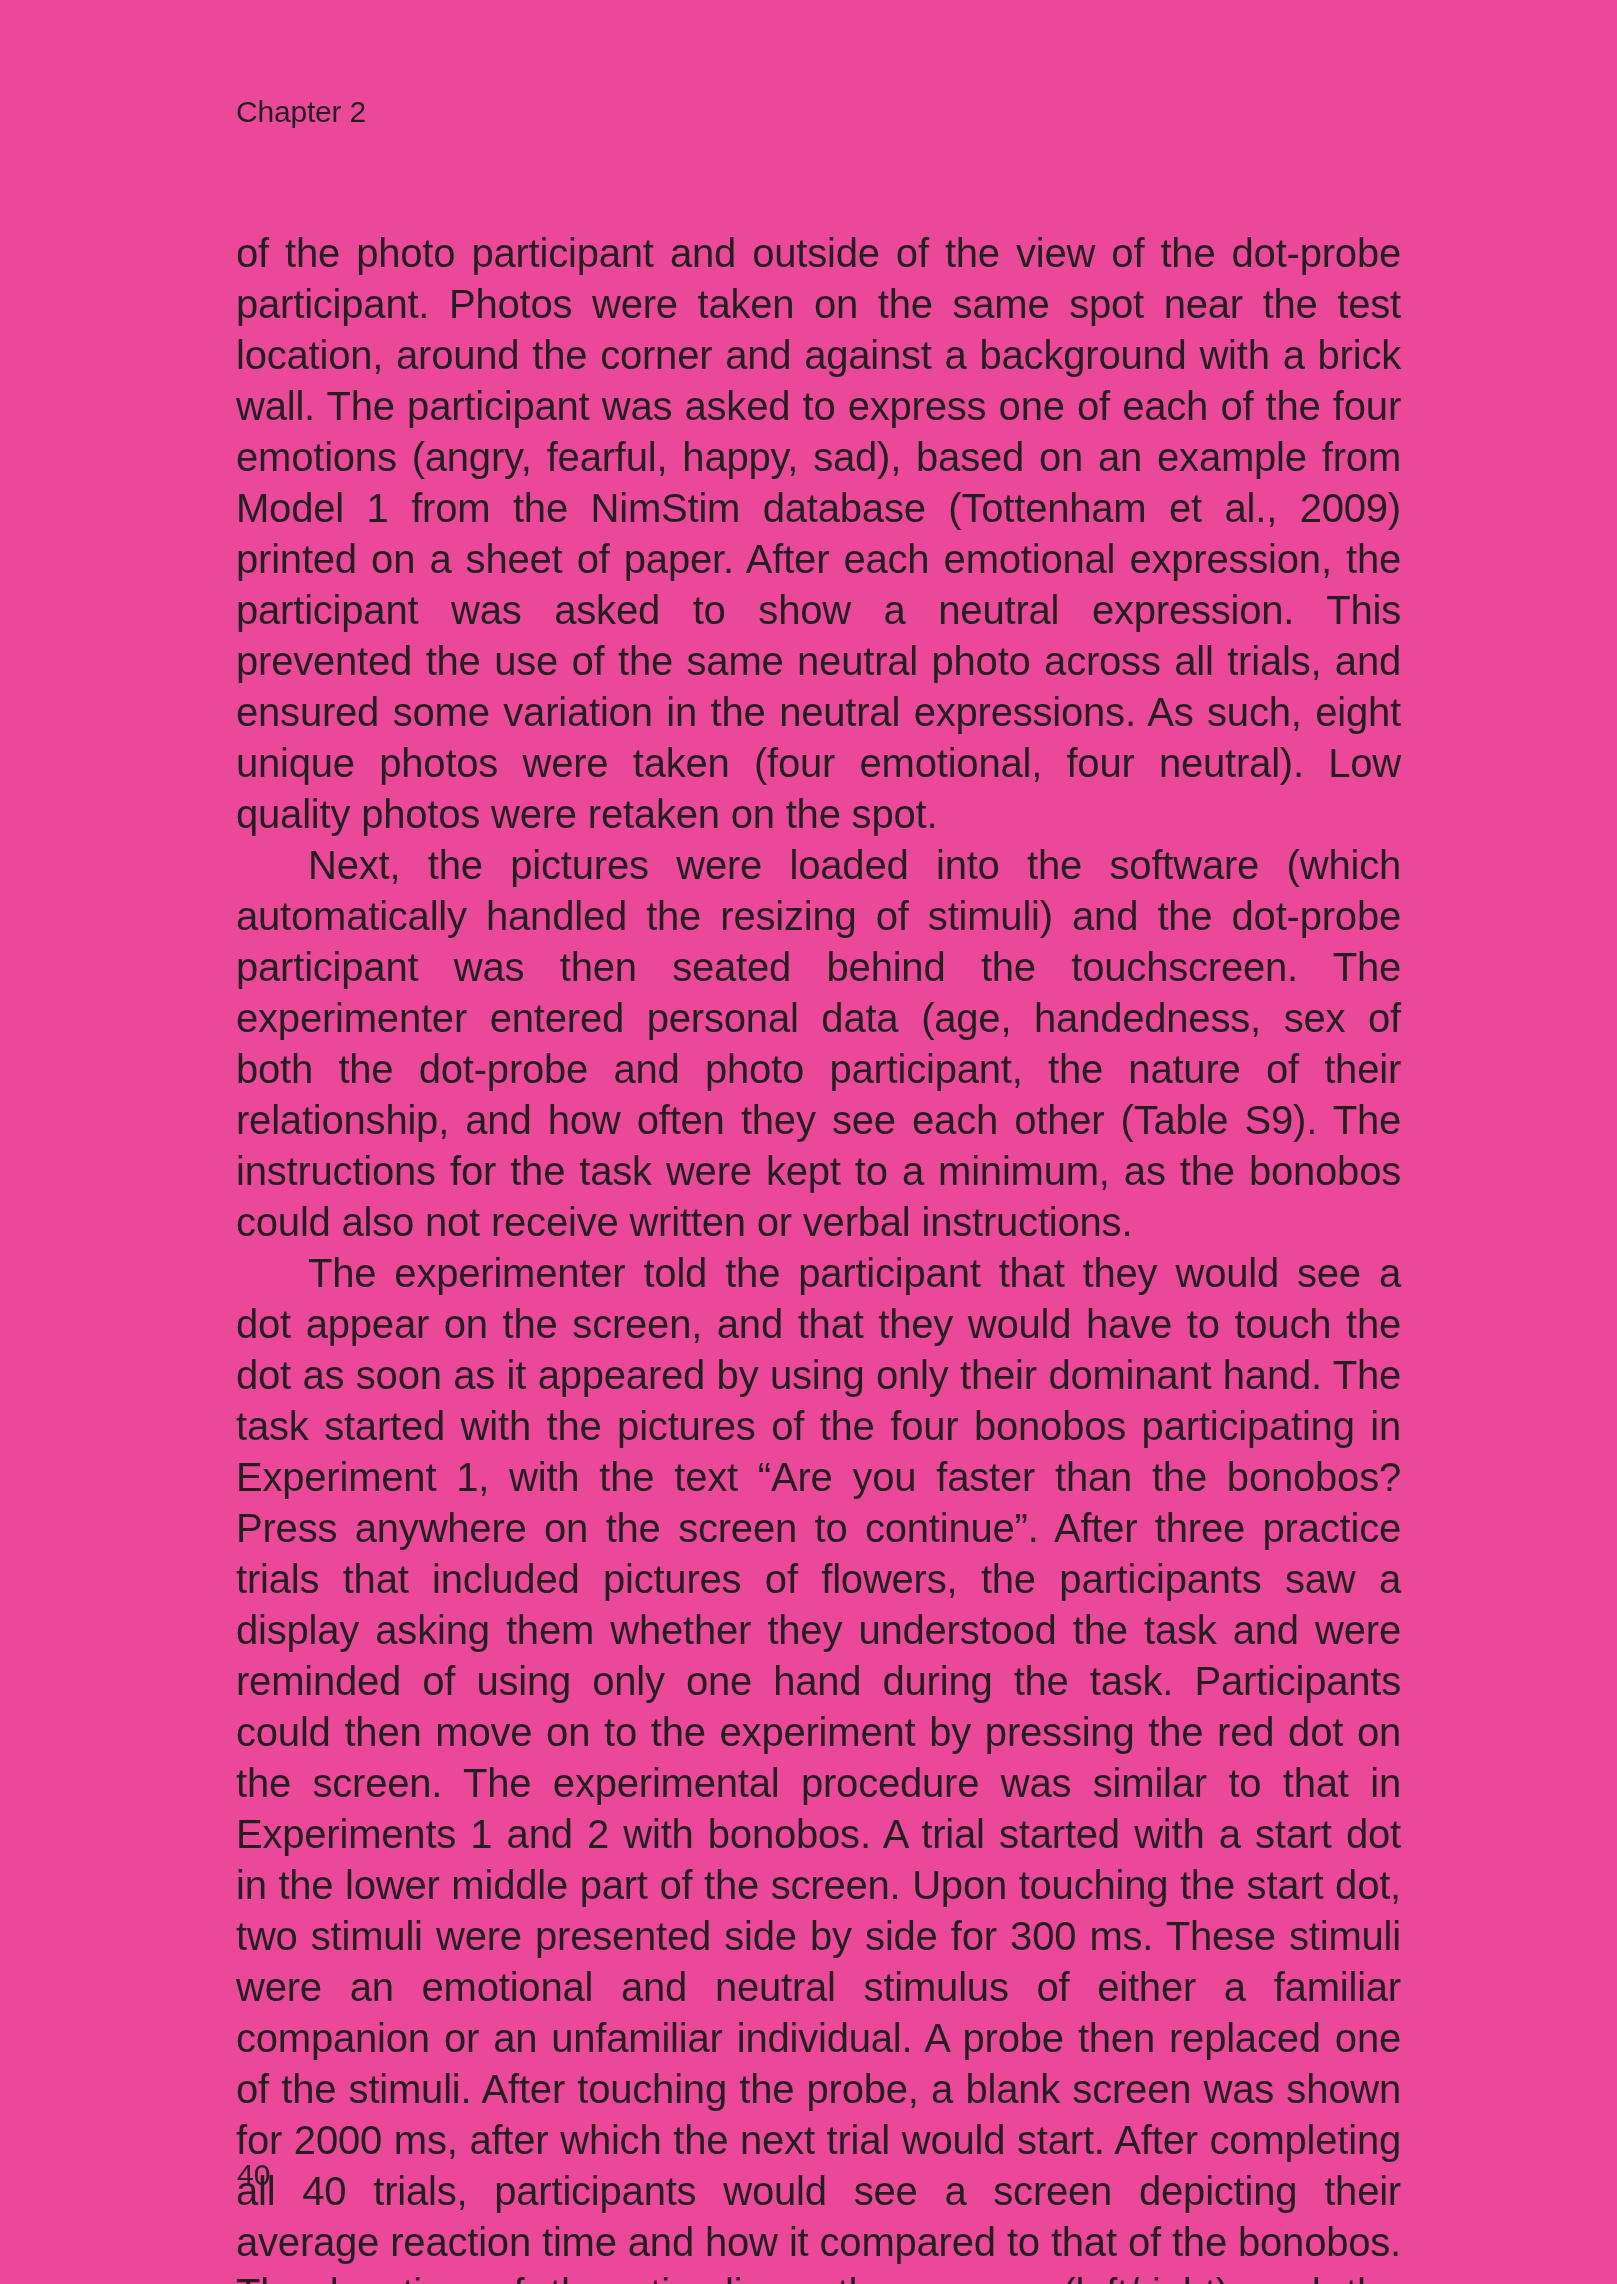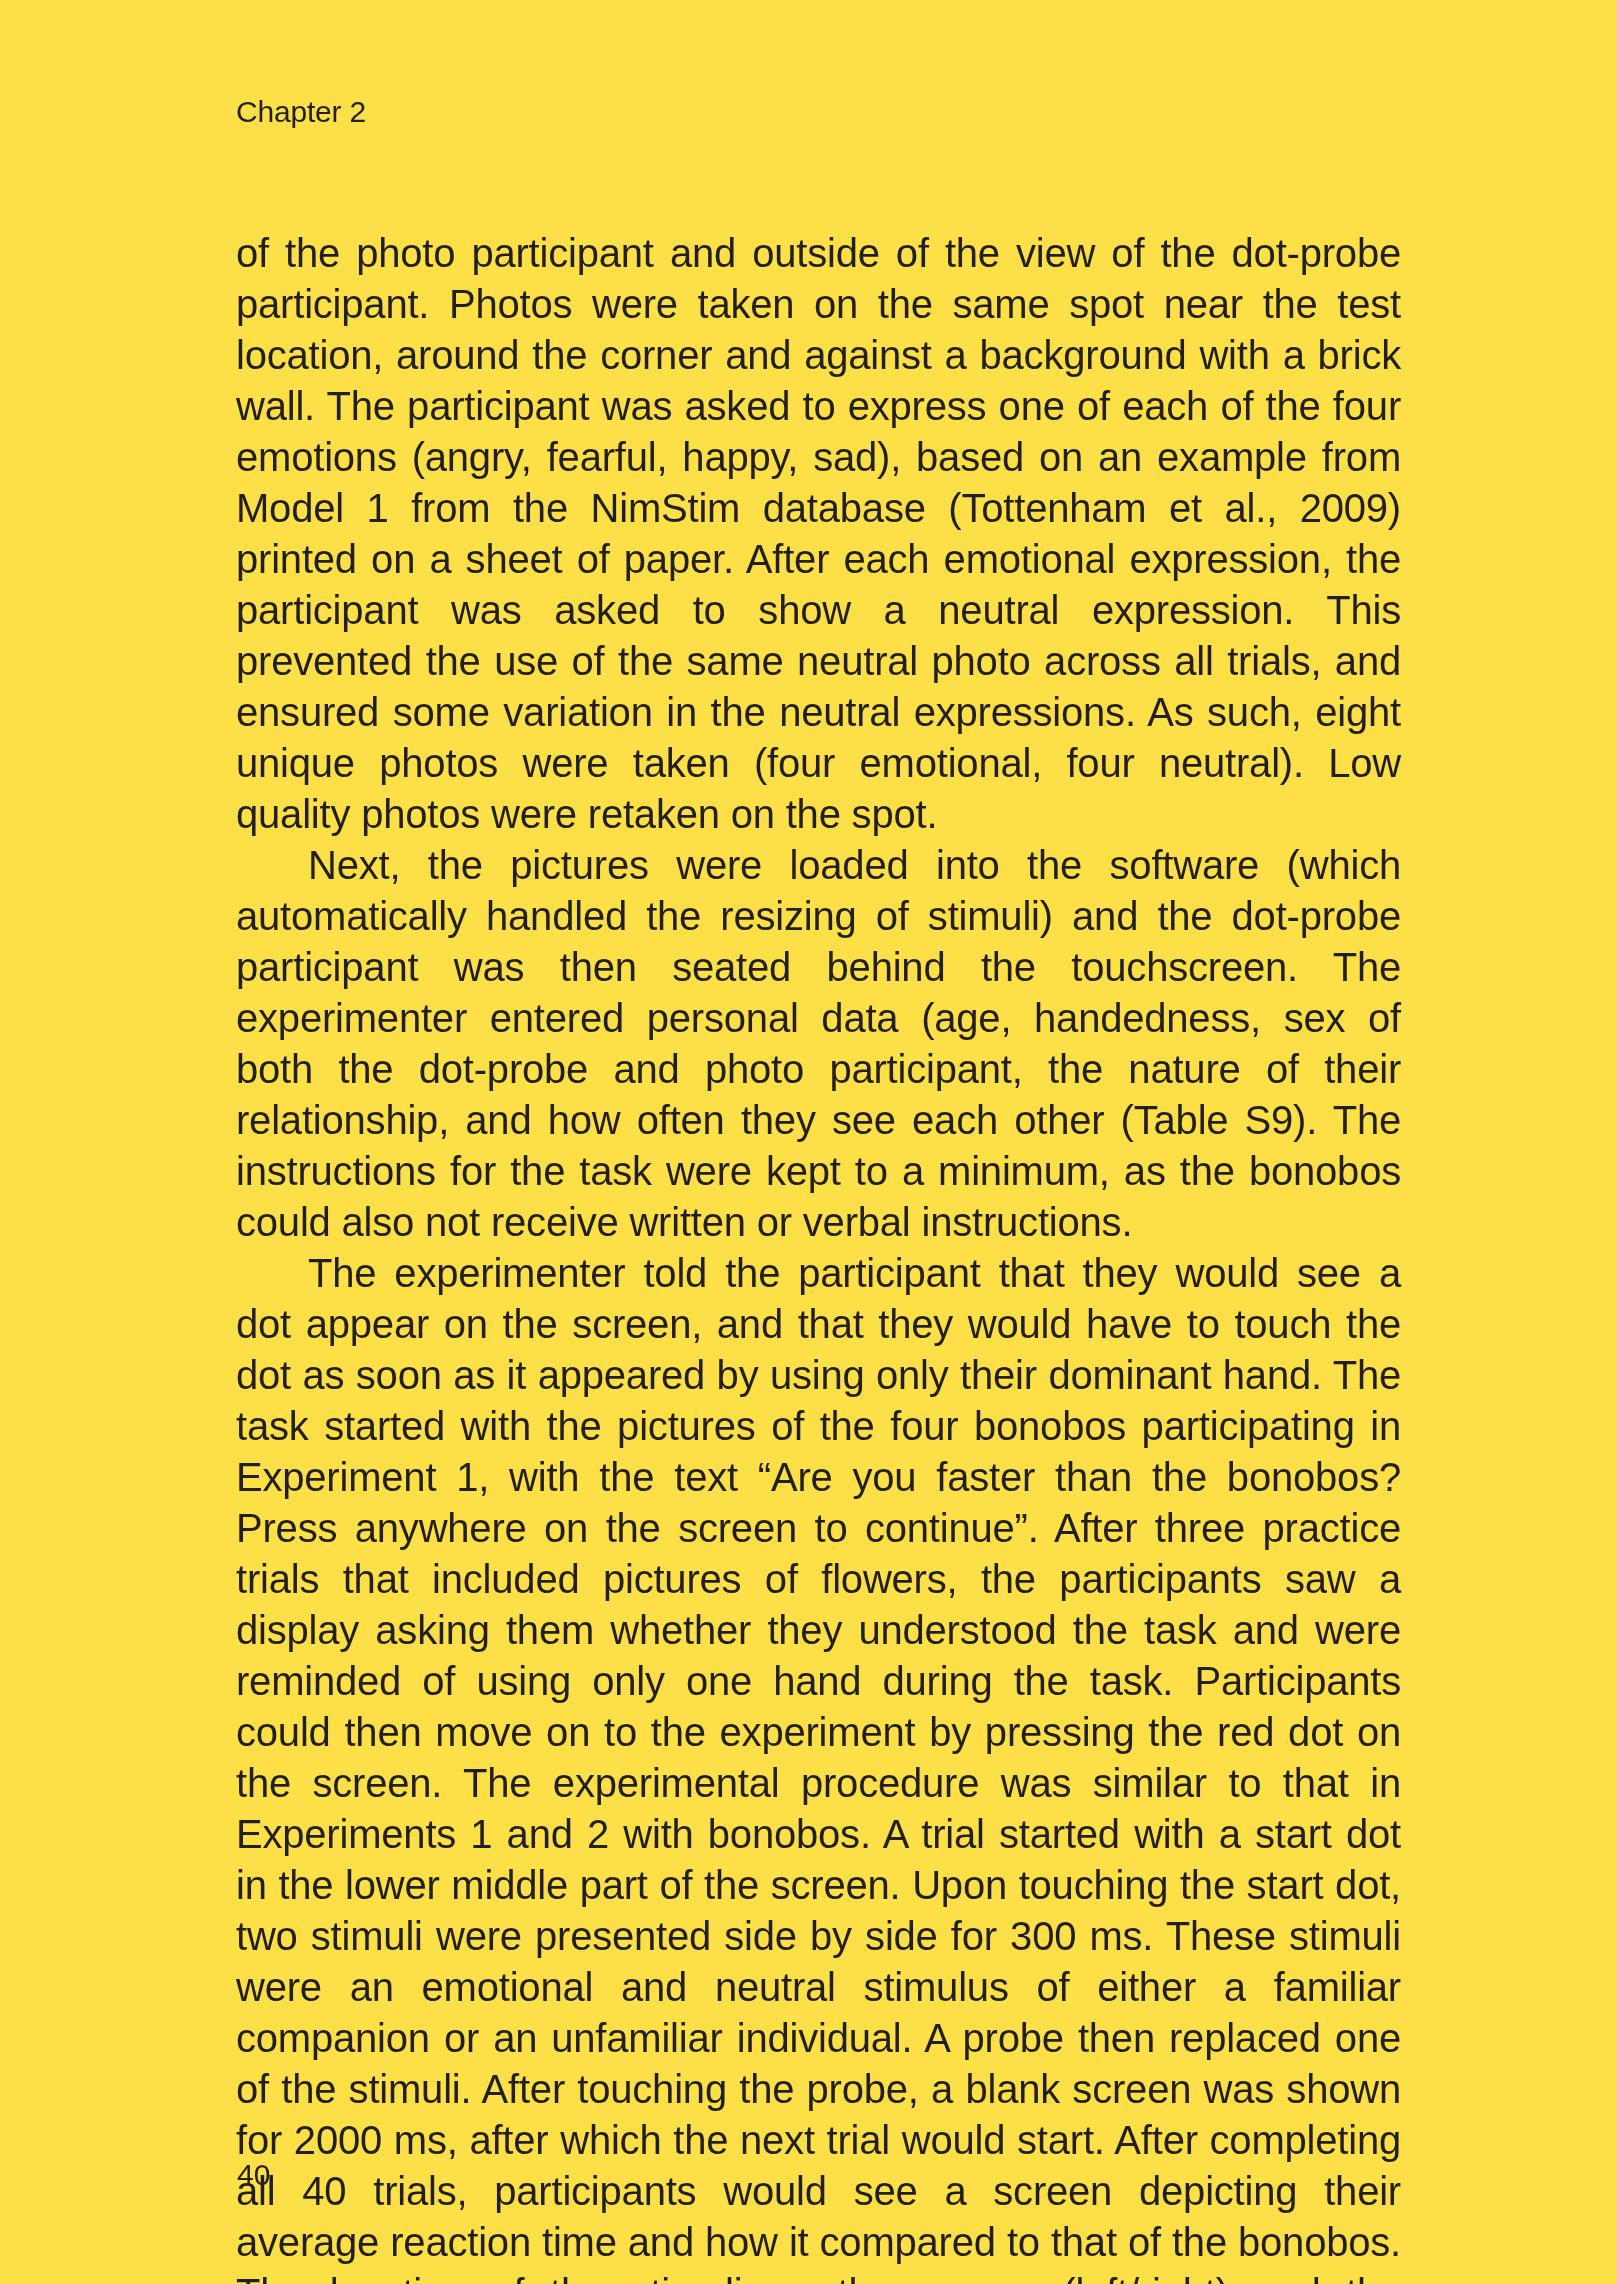--- a/index.html
+++ b/index.html
@@ -4,21 +4,21 @@
 <style>
   html, body {
     margin: 0;
     padding: 0;
     background: #ffffff;
   }
   .page {
     position: relative;
     width: 1618px;
     height: 2284px;
-    background: #fde047;
+    background: #ec4899;
     font-family: "Liberation Sans", "DejaVu Sans", sans-serif;
     color: #231f20;
     overflow: hidden;
   }
   .running-header {
     position: absolute;
     left: 236px;
     top: 93px;
     font-size: 30px;
     line-height: 37px;

